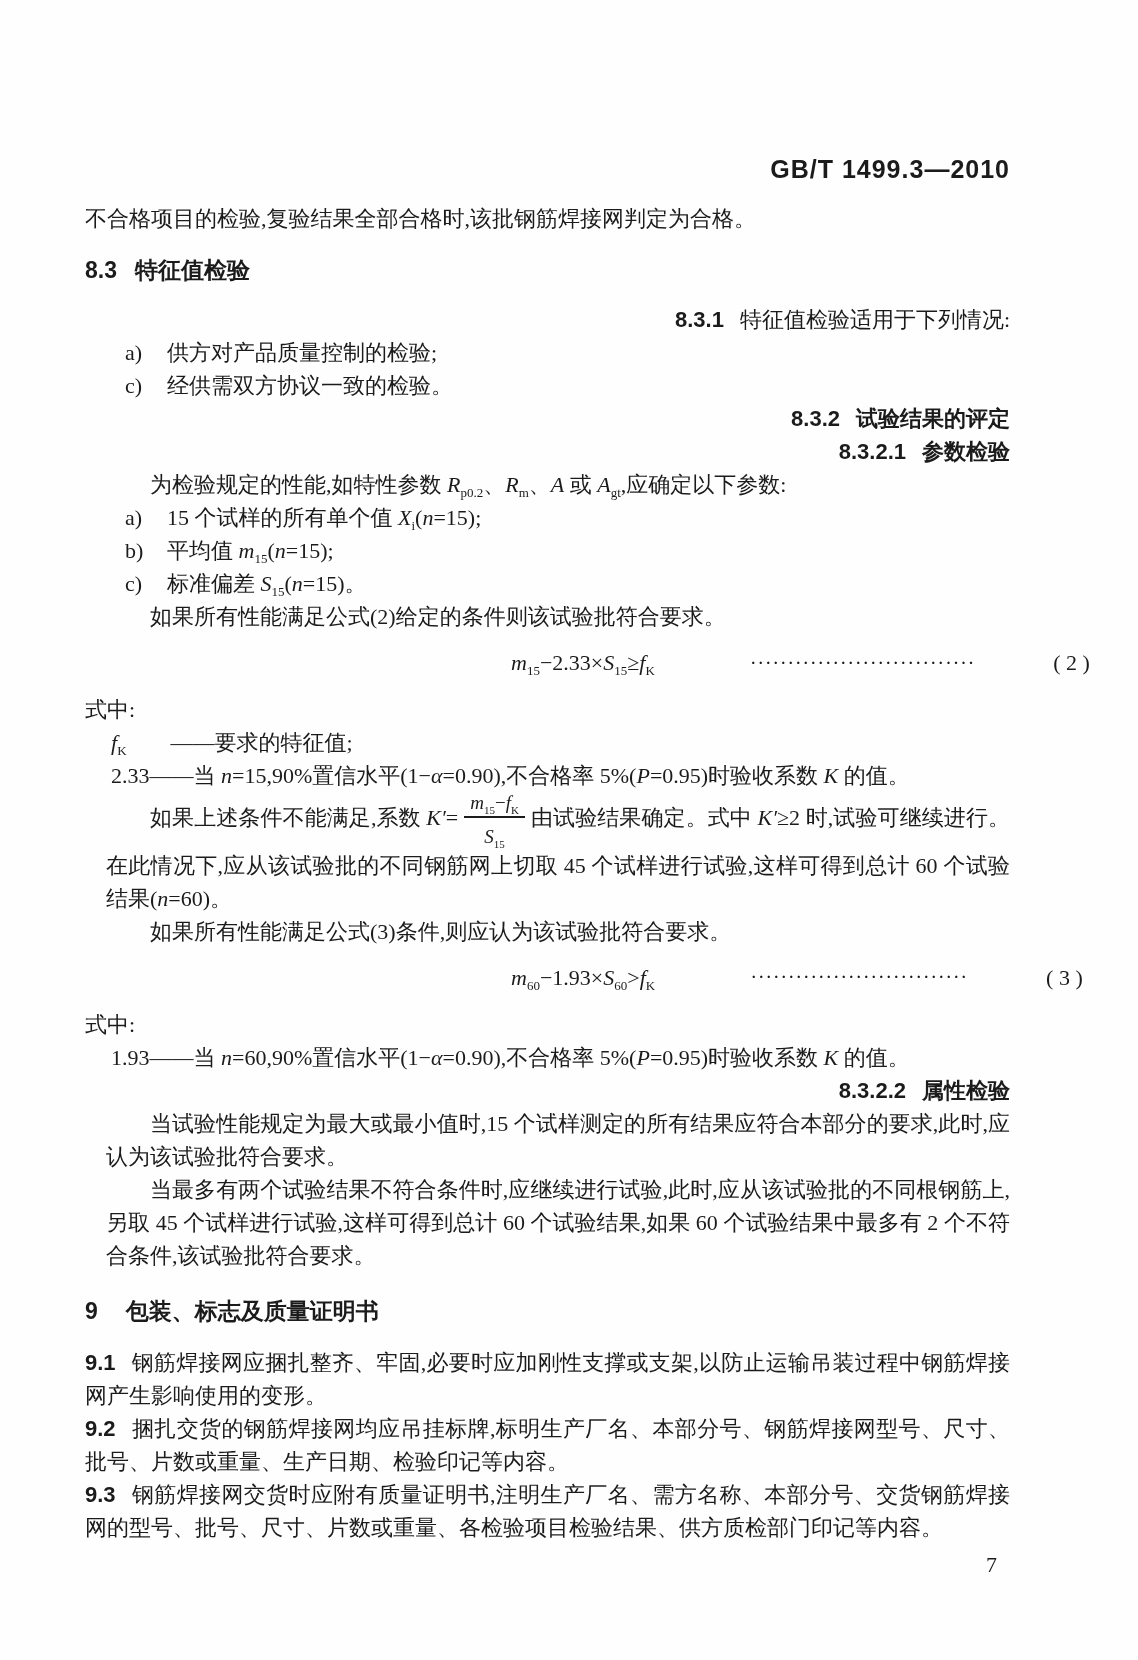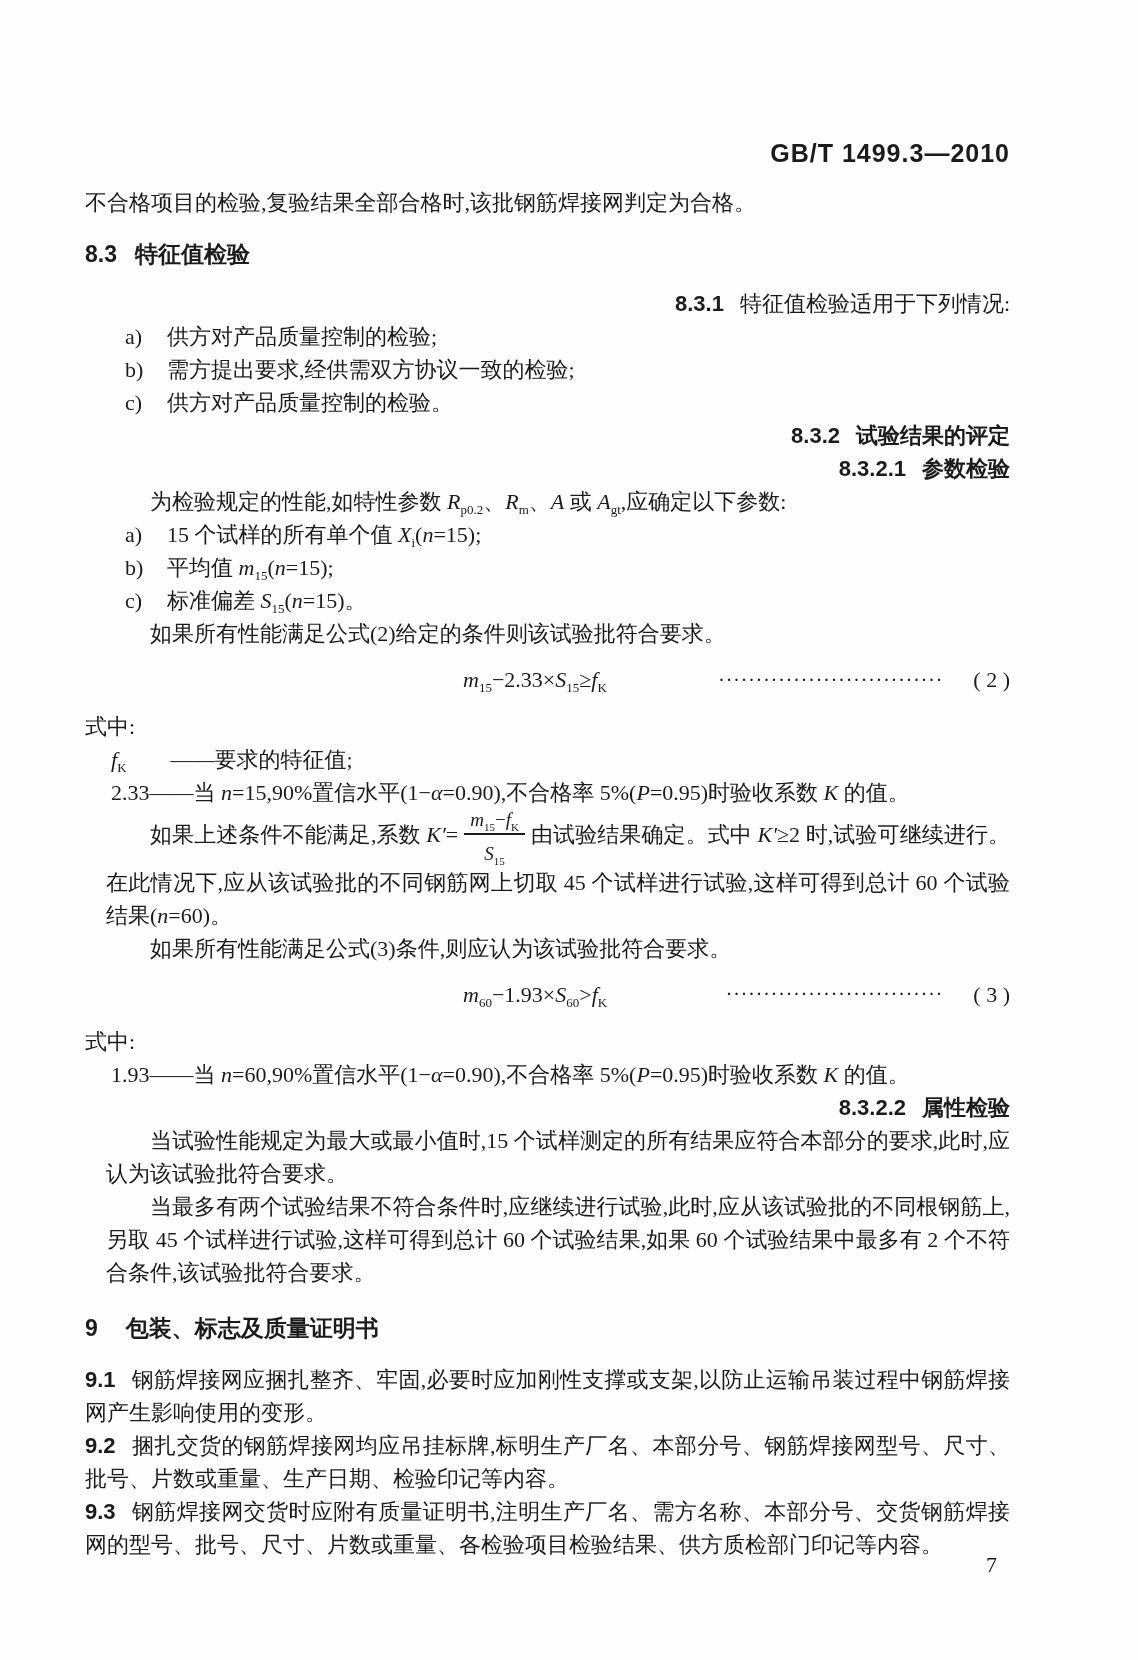--- a/index.html
+++ b/index.html
@@ -5,21 +5,21 @@
   html,body{margin:0;padding:0;background:#ffffff;}
   .page{
     position:relative;
     width:1138px;height:1660px;
     background:#fefefe;
     color:#1b1b1b;
     font-family:"Liberation Serif","DejaVu Serif",serif;
     overflow:hidden;
   }
   .content{
-    position:absolute;left:85px;top:140px;width:925px;
+    position:absolute;left:85px;top:156px;width:925px;
     font-size:22px;line-height:33px;
     text-align:justify;
   }
   .doc-code{
     text-align:right;
     font-family:"Liberation Sans","DejaVu Sans",sans-serif;
     font-weight:bold;font-size:25px;line-height:26px;
     letter-spacing:1px;
     margin-bottom:20px;
   }
@@ -46,20 +46,21 @@
   }
   .mt-sec{margin-top:18px;}
   .list-item{
     padding-left:40px;line-height:33px;text-align:left;
   }
   .list-item .li-label{display:inline-block;width:42px;}
   .formula-line{
     display:flex;align-items:center;
     height:44px;margin:8px 0 8px 0;
     line-height:normal;
+    gap:48px;
   }
   .f-indent{width:378px;flex:none;}
   .f-expr{flex:none;font-size:22px;white-space:nowrap;}
   .f-fill{flex:1;}
   .f-dots{
     flex:none;font-weight:bold;font-size:15px;
     letter-spacing:2.5px;white-space:nowrap;
     padding-right:2px;
   }
   .f-no{flex:none;width:64px;text-align:right;white-space:nowrap;}
@@ -88,22 +89,21 @@
 
     <div class="doc-code">GB/T 1499.3—2010</div>
 
     <p>不合格项目的检验,复验结果全部合格时,该批钢筋焊接网判定为合格。</p>
 
     <p class="h2"><span class="hnum">8.3</span><span>特征值检验</span></p>
 
     <p class="h3 mt-sec"><span class="cnum">8.3.1</span><span>特征值检验适用于下列情况:</span></p>
 
     <p class="list-item"><span class="li-label">a)</span><span>供方对产品质量控制的检验;</span></p>
-    <p class="list-item"><span class="li-label">b)</span><span>需方提出要求,经供需双方协议一致的检验;</span></p>
-    <p class="list-item"><span class="li-label">c)</span><span>供方对产品质量控制的检验。</span></p>
+    <p class="list-item"><span class="li-label">c)</span><span>经供需双方协议一致的检验。</span></p>
 
     <p class="h3"><span class="cnum">8.3.2</span><span class="ctitle">试验结果的评定</span></p>
 
     <p class="h3"><span class="cnum">8.3.2.1</span><span class="ctitle">参数检验</span></p>
 
     <p class="indent"><span>为检验规定的性能,如特性参数 </span><i>R</i><sub>p0.2</sub><span>、</span><i>R</i><sub>m</sub><span>、</span><i>A</i><span> 或 </span><i>A</i><sub>gt</sub><span>,应确定以下参数:</span></p>
 
     <p class="list-item"><span class="li-label">a)</span><span><span>15 个试样的所有单个值 </span><i>X</i><sub>i</sub><span>(</span><i>n</i><span>=15);</span></span></p>
     <p class="list-item"><span class="li-label">b)</span><span><span>平均值 </span><i>m</i><sub>15</sub><span>(</span><i>n</i><span>=15);</span></span></p>
     <p class="list-item"><span class="li-label">c)</span><span><span>标准偏差 </span><i>S</i><sub>15</sub><span>(</span><i>n</i><span>=15)。</span></span></p>

